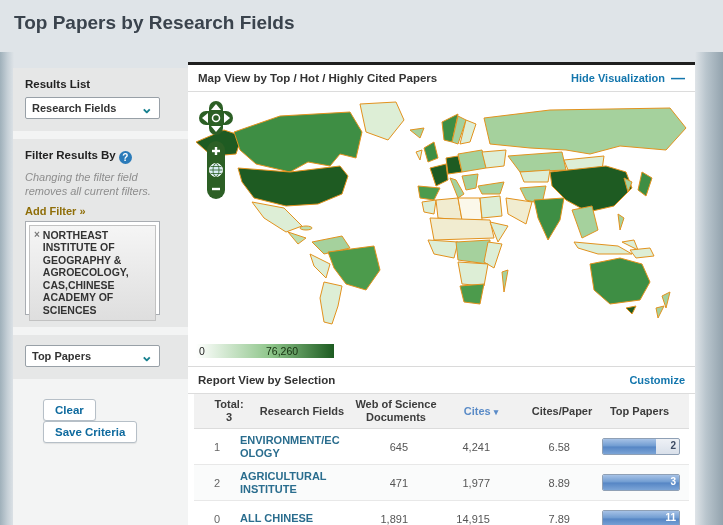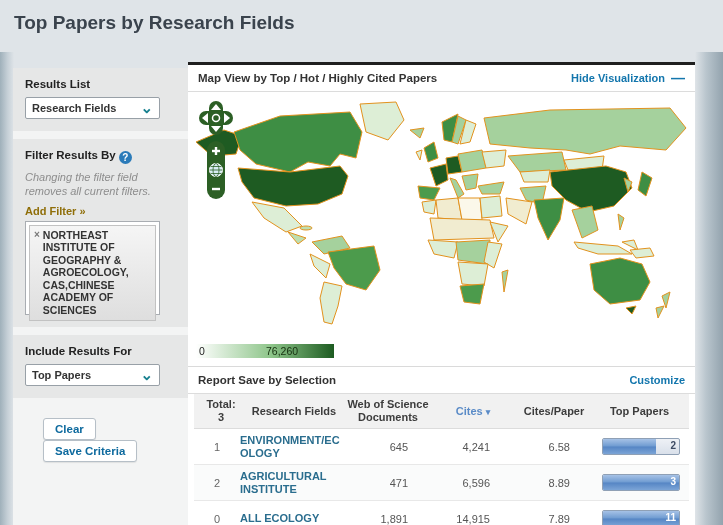--- a/index.html
+++ b/index.html
@@ -53,21 +53,21 @@
   .m-cream{fill:#f1ecd0}.m-white{fill:#fbf8ea}
   .pan-ctl{position:absolute;left:10px;top:8px;cursor:pointer;}
   .zoom-ctl{position:absolute;left:18px;top:48px;cursor:pointer;}
   .legend-wrap{padding:2px 0 8px 8px;border-bottom:1px solid #dadada;}
   .legend{position:relative;width:138px;height:14px;
       background:linear-gradient(90deg,#ffffff,#8cc488 55%,#1d5b21);}
   .legend-min{position:absolute;left:3px;top:1px;font-size:10.5px;color:#222;}
   .legend-max{position:absolute;left:70px;top:1px;font-size:10.5px;color:#15300f;}
   
   .trow{display:grid;grid-template-columns:46px 100px 88px 82px 80px 1fr;align-items:center;margin:0 6px;}
-  .thead{background:#f1f1f1;border-bottom:1px solid #dcdcdc;padding:4px 4px;min-height:26px;}
+  .thead{background:#f1f1f1;border-bottom:1px solid #dcdcdc;padding:4px 12px;min-height:26px;}
   .th{font-weight:bold;color:#3c3c3c;text-align:center;line-height:1.2;}
   .th-cites{color:#5a8bc7;cursor:pointer;}
   .sort-caret{font-size:9px;color:#5a8bc7;}
   .td{color:#555;}
   .td-rank{text-align:center;color:#666;}
   .td-field{font-weight:bold;color:#2a6d8e;text-decoration:none;line-height:1.2;
       overflow-wrap:anywhere;display:block;cursor:pointer;}
   .td-num{text-align:right;padding-right:20px;}
   .data-row{min-height:29px;border-bottom:1px solid #e8e8e8;padding:3px 0;}
   .data-row:nth-child(odd){background:#fafbfb;}
@@ -106,21 +106,20 @@
     <a class="add-filter">Add Filter »</a>
     <div class="filter-box">
       <div class="filter-item">
         <span class="filter-x">×</span>
         <span class="filter-text">NORTHEAST INSTITUTE OF GEOGRAPHY &amp; AGROECOLOGY, CAS,CHINESE ACADEMY OF SCIENCES</span>
       </div>
     </div>
   </div>
 
   <div class="side-section">
-    <div class="side-label">Include Results For</div>
     <div class="dd">
       <span class="dd-value">Top Papers</span>
       <span class="dd-chev">⌄</span>
     </div>
   </div>
 
   <div class="btn-row">
     <span class="btn">Clear</span>
     <span class="btn">Save Criteria</span>
   </div>
@@ -228,21 +227,21 @@
   </div>
 
   <div class="legend-wrap">
     <div class="legend">
       <span class="legend-min">0</span>
       <span class="legend-max">76,260</span>
     </div>
   </div>
 
   <div class="panel-bar">
-    <span class="panel-title">Report Save by Selection</span>
+    <span class="panel-title">Report View by Selection</span>
     <a class="panel-link">Customize</a>
   </div>
 
   <div class="trow thead">
     <div class="th">
       <div>Total:</div>
       <div>3</div>
     </div>
     <div class="th">Research Fields</div>
     <div class="th">Web of Science Documents</div>
@@ -263,31 +262,31 @@
     <div class="bar">
       <div class="bar-fill" style="width: 70%;"></div>
       <span class="bar-value">2</span>
     </div>
   </div>
 
   <div class="trow data-row">
     <div class="td td-rank">2</div>
     <a class="td-field">AGRICULTURAL INSTITUTE</a>
     <div class="td td-num">471</div>
-    <div class="td td-num">6,596</div>
+    <div class="td td-num">1,977</div>
     <div class="td td-num">8.89</div>
     <div class="bar full">
       <div class="bar-fill" style="width: 100%;"></div>
       <span class="bar-value">3</span>
     </div>
   </div>
 
   <div class="trow data-row">
     <div class="td td-rank">0</div>
-    <a class="td-field">ALL ECOLOGY</a>
+    <a class="td-field">ALL CHINESE</a>
     <div class="td td-num">1,891</div>
     <div class="td td-num">14,915</div>
     <div class="td td-num">7.89</div>
     <div class="bar full">
       <div class="bar-fill" style="width: 100%;"></div>
       <span class="bar-value">11</span>
     </div>
   </div>
 
 </div>

